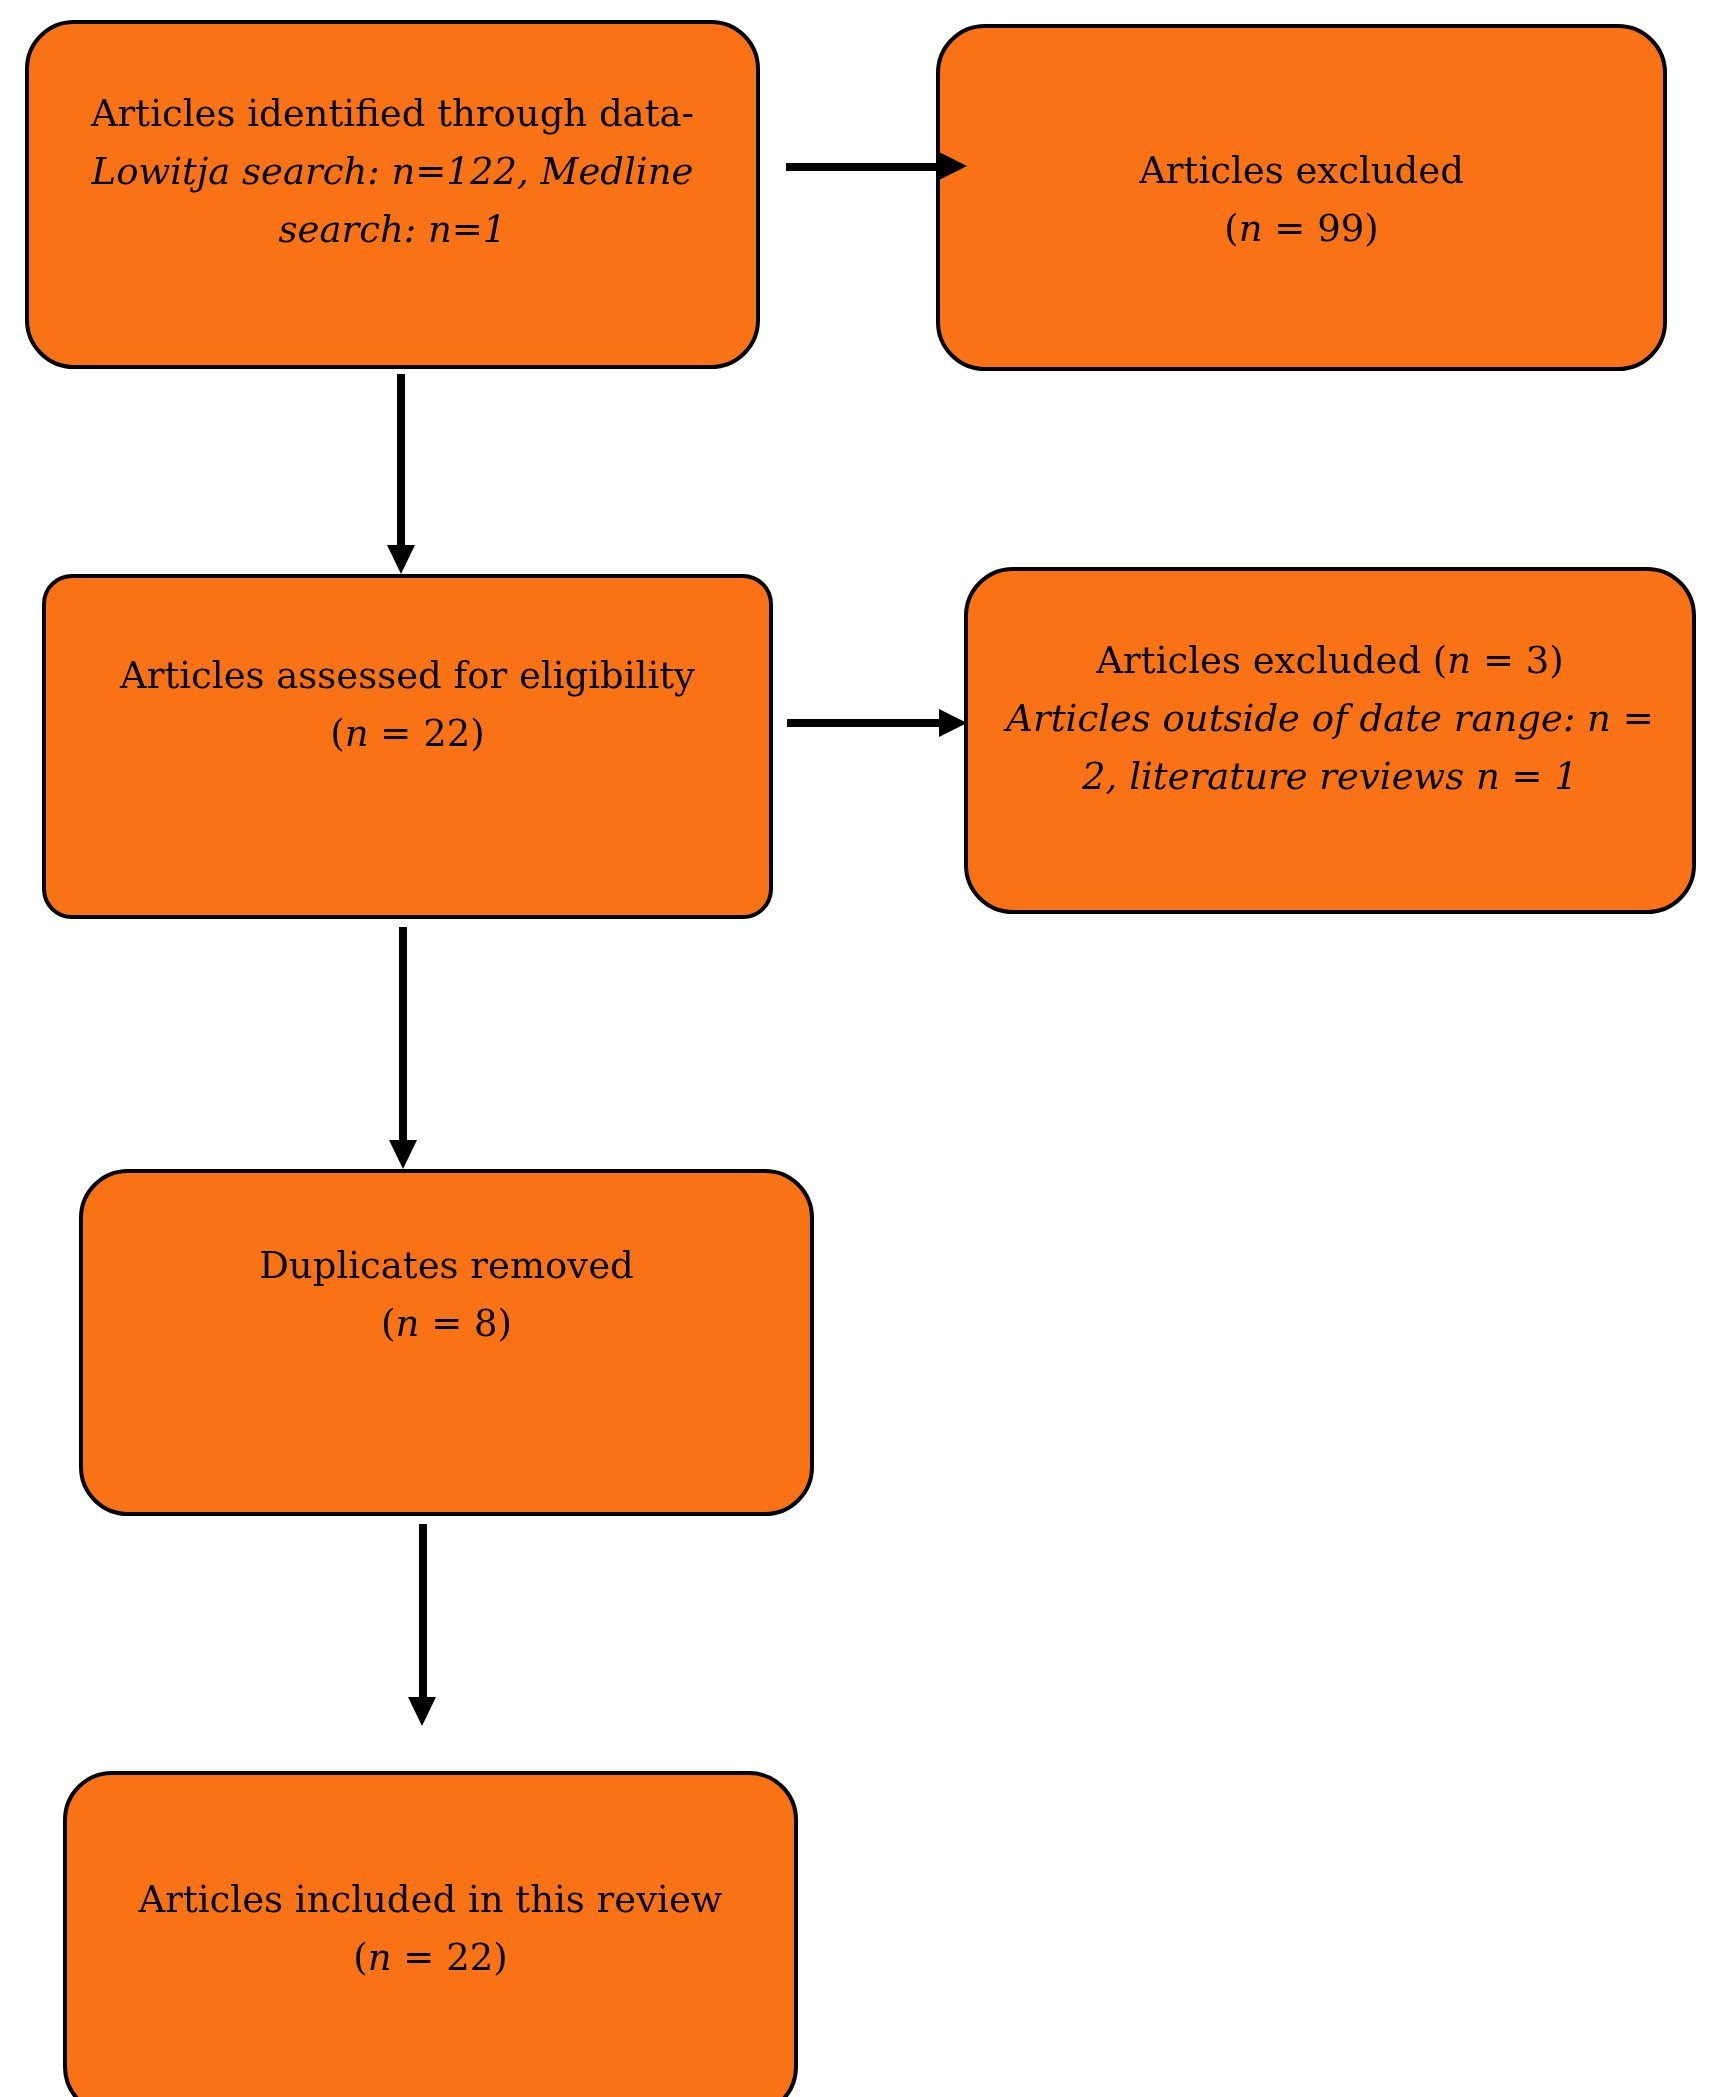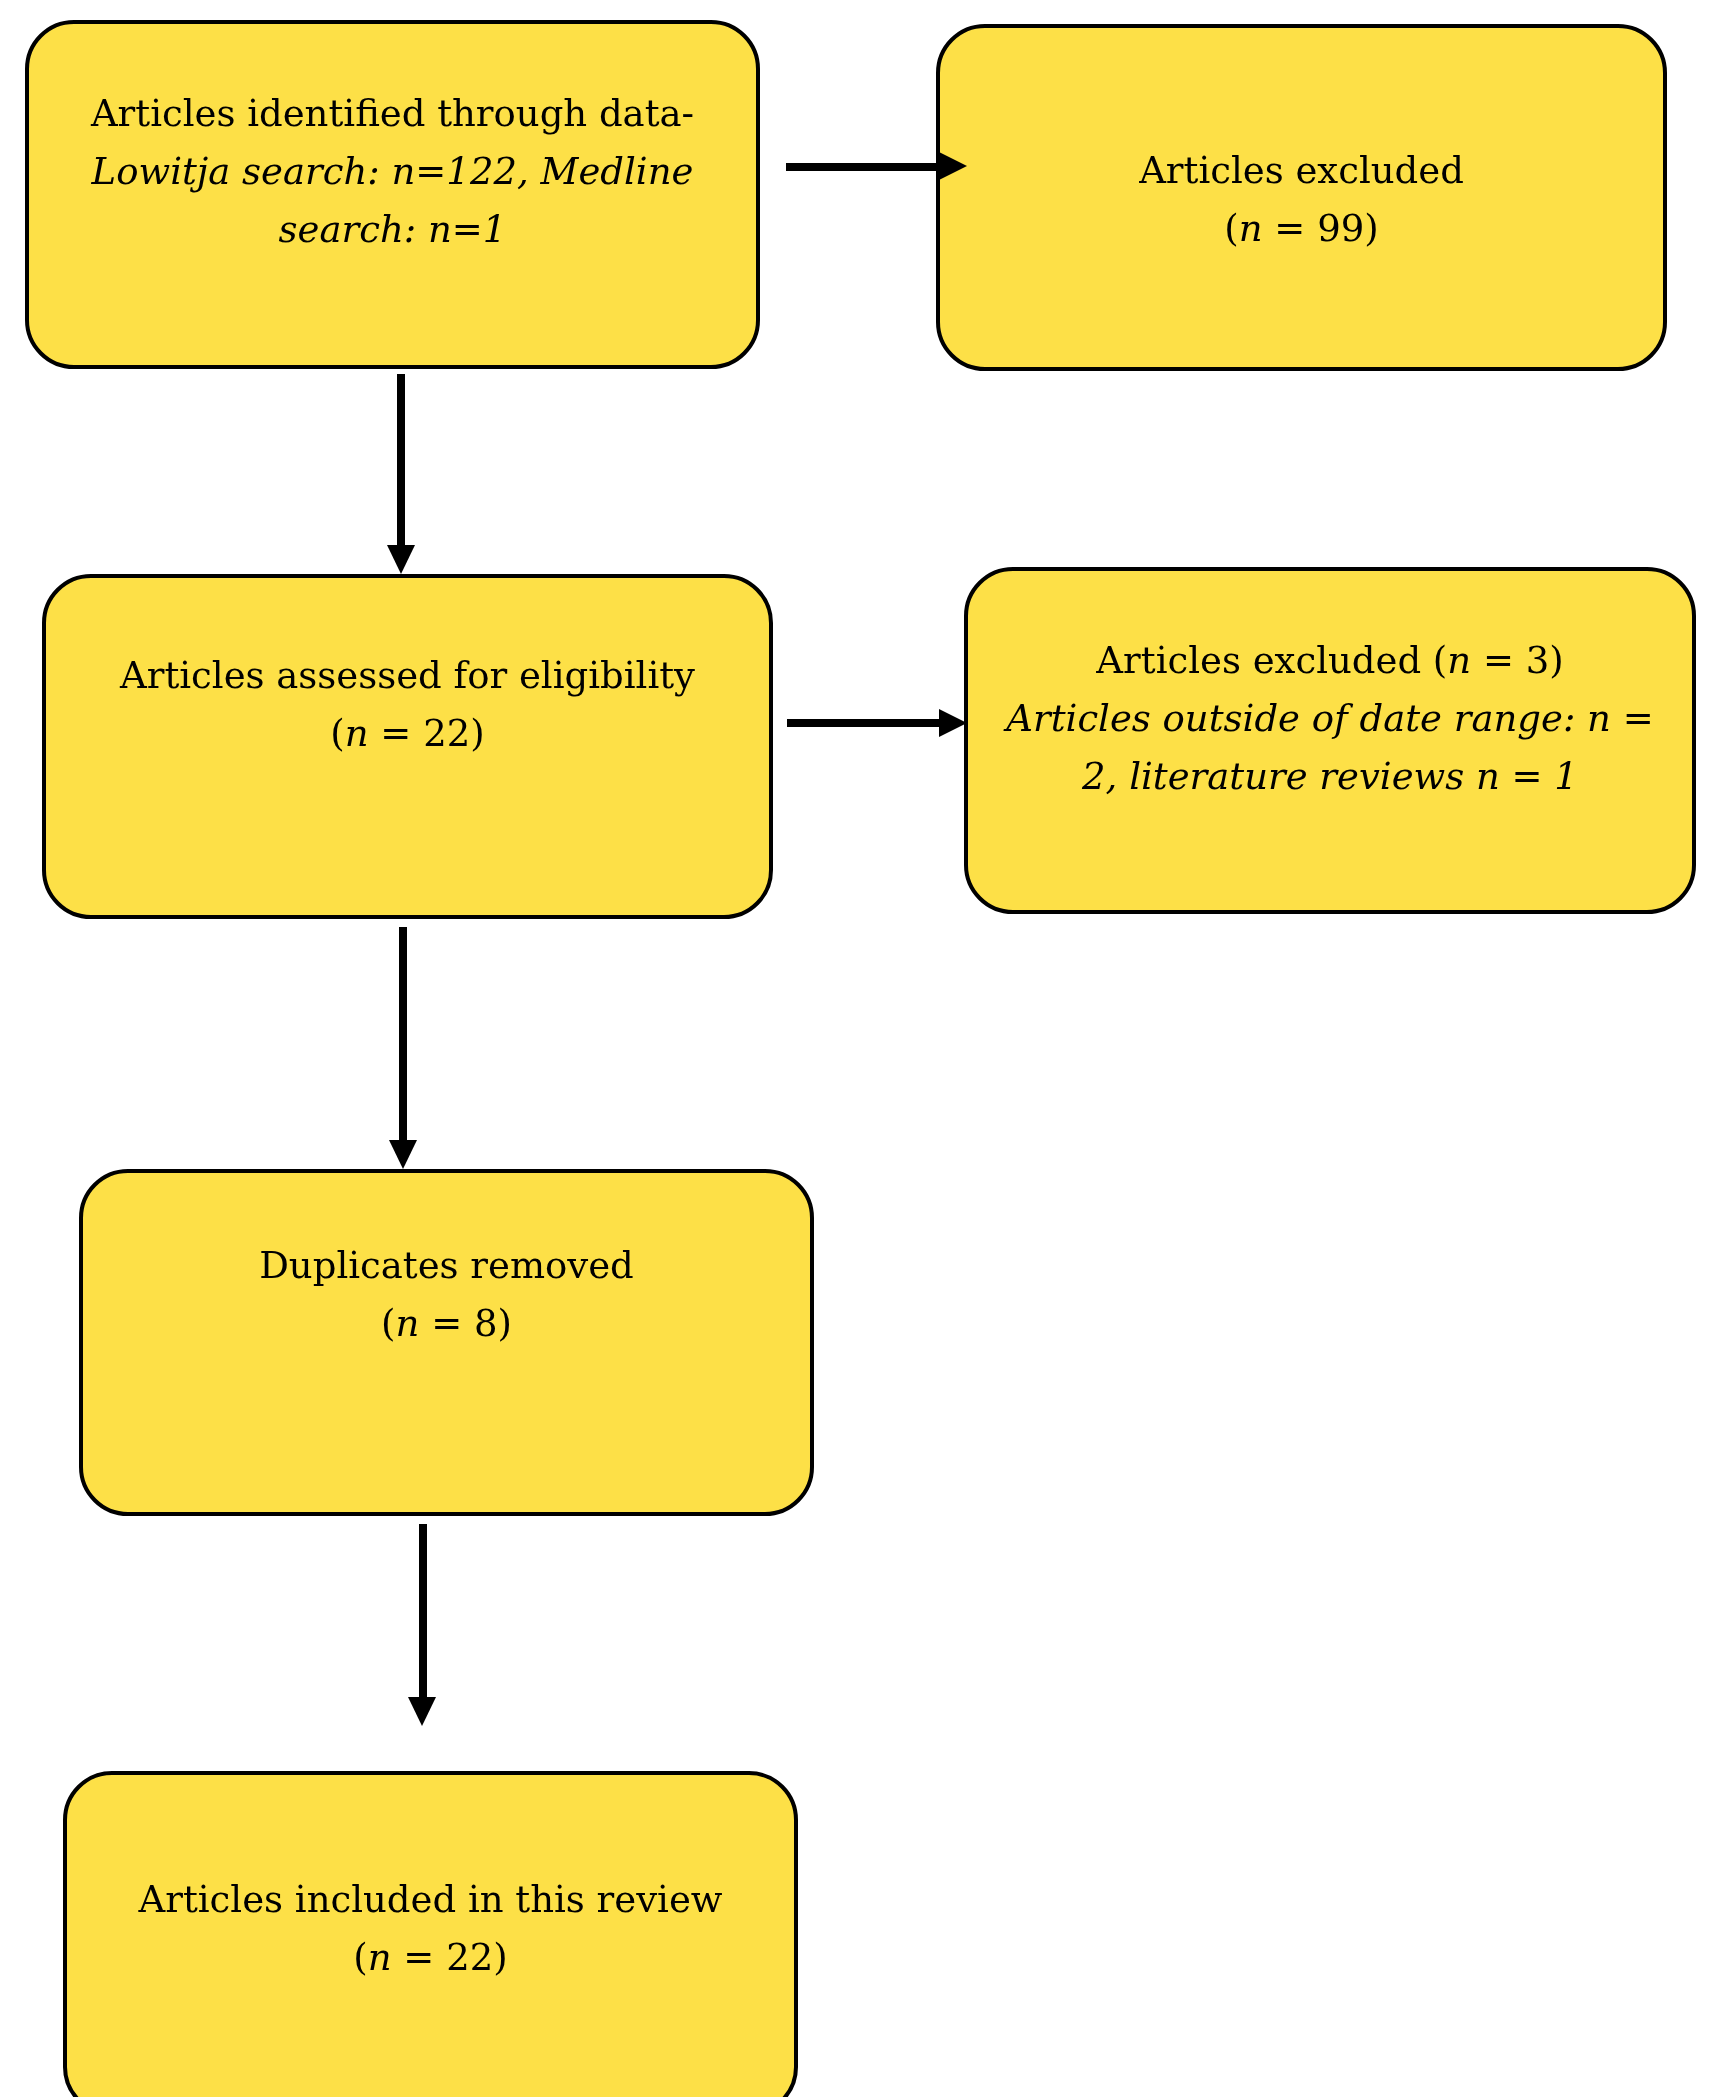--- a/index.html
+++ b/index.html
@@ -2,21 +2,21 @@
 <html style="font-size:8.5px"><head>
 <meta charset="utf-8">
 <style>
   * { margin:0; padding:0; box-sizing:border-box; }
   html,body { background:#ffffff; }
   .canvas {
     position:relative; width:1734px; height:2097px; background:#ffffff;
     font-family:"DejaVu Serif","Liberation Serif",serif; color:#000;
   }
   .box {
-    position:absolute; border:4.8px solid #000; border-radius:49px; background:#fde047;
+    position:absolute; border:4.8px solid #000; border-radius:49px; background:#f97316;
   }
   .box-lines {
     padding-top:var(--pt,64px); text-align:center;
     font-size:37px; line-height:58px; color:#000;
   }
   .box-lines .line { white-space:nowrap; }
   .box-lines .italic { font-style:italic; }
   .shaft-v { position:absolute; width:7.5px; background:#000; }
   .shaft-h { position:absolute; height:7.5px; background:#000; }
   .head-down {
@@ -53,21 +53,21 @@
   <div>
     <div class="shaft-h" style="left:786px; top:163px; width:153px;"></div>
     <div class="head-right" style="left:939px; top:152px;"></div>
   </div>
 
   <div>
     <div class="shaft-v" style="left:397px; top:374px; height:171px;"></div>
     <div class="head-down" style="left:387px; top:545px;"></div>
   </div>
 
-  <div class="box" style="left:42px; top:574px; width:731px; height:345px;">
+  <div class="box" style="left:42px; top:574px; width:731px; height:345px;border-radius:30px;">
     <div class="box-lines" style="--pt:69px">
         <div class="line"><span>Articles assessed for eligibility</span></div>
         <div class="line"><span>(</span><span class="italic">n</span><span> = 22)</span></div>
       </div>
   </div>
 
   <div class="box" style="left:964px; top:567px; width:732px; height:347px;">
     <div class="box-lines" style="--pt:61px">
         <div class="line"><span>Articles excluded (</span><span class="italic">n</span><span> = 3)</span></div>
         <div class="line"><span class="italic">Articles outside of date range: n =</span></div>

